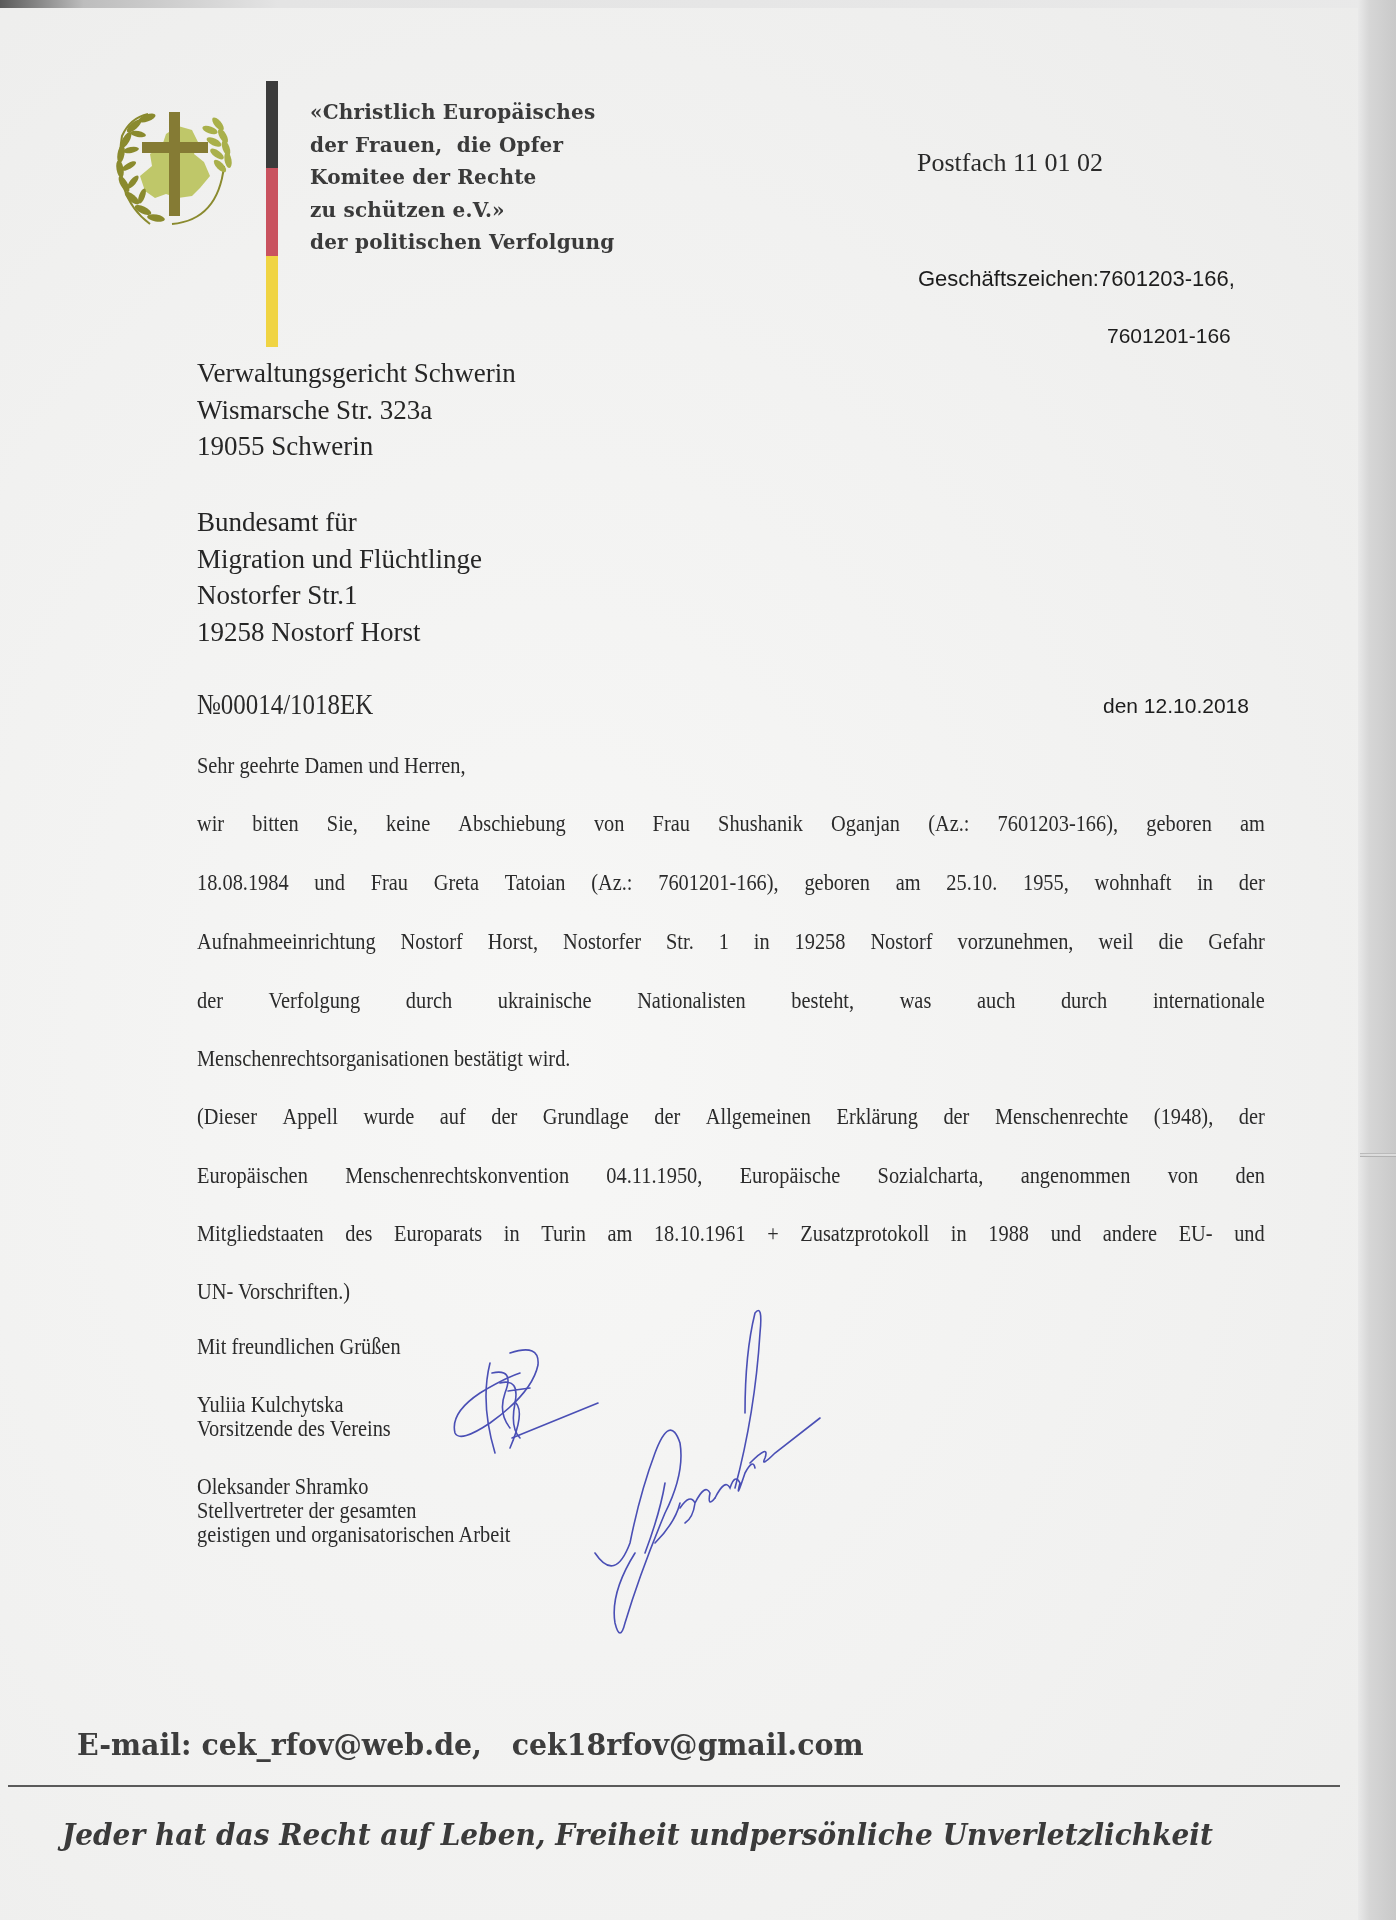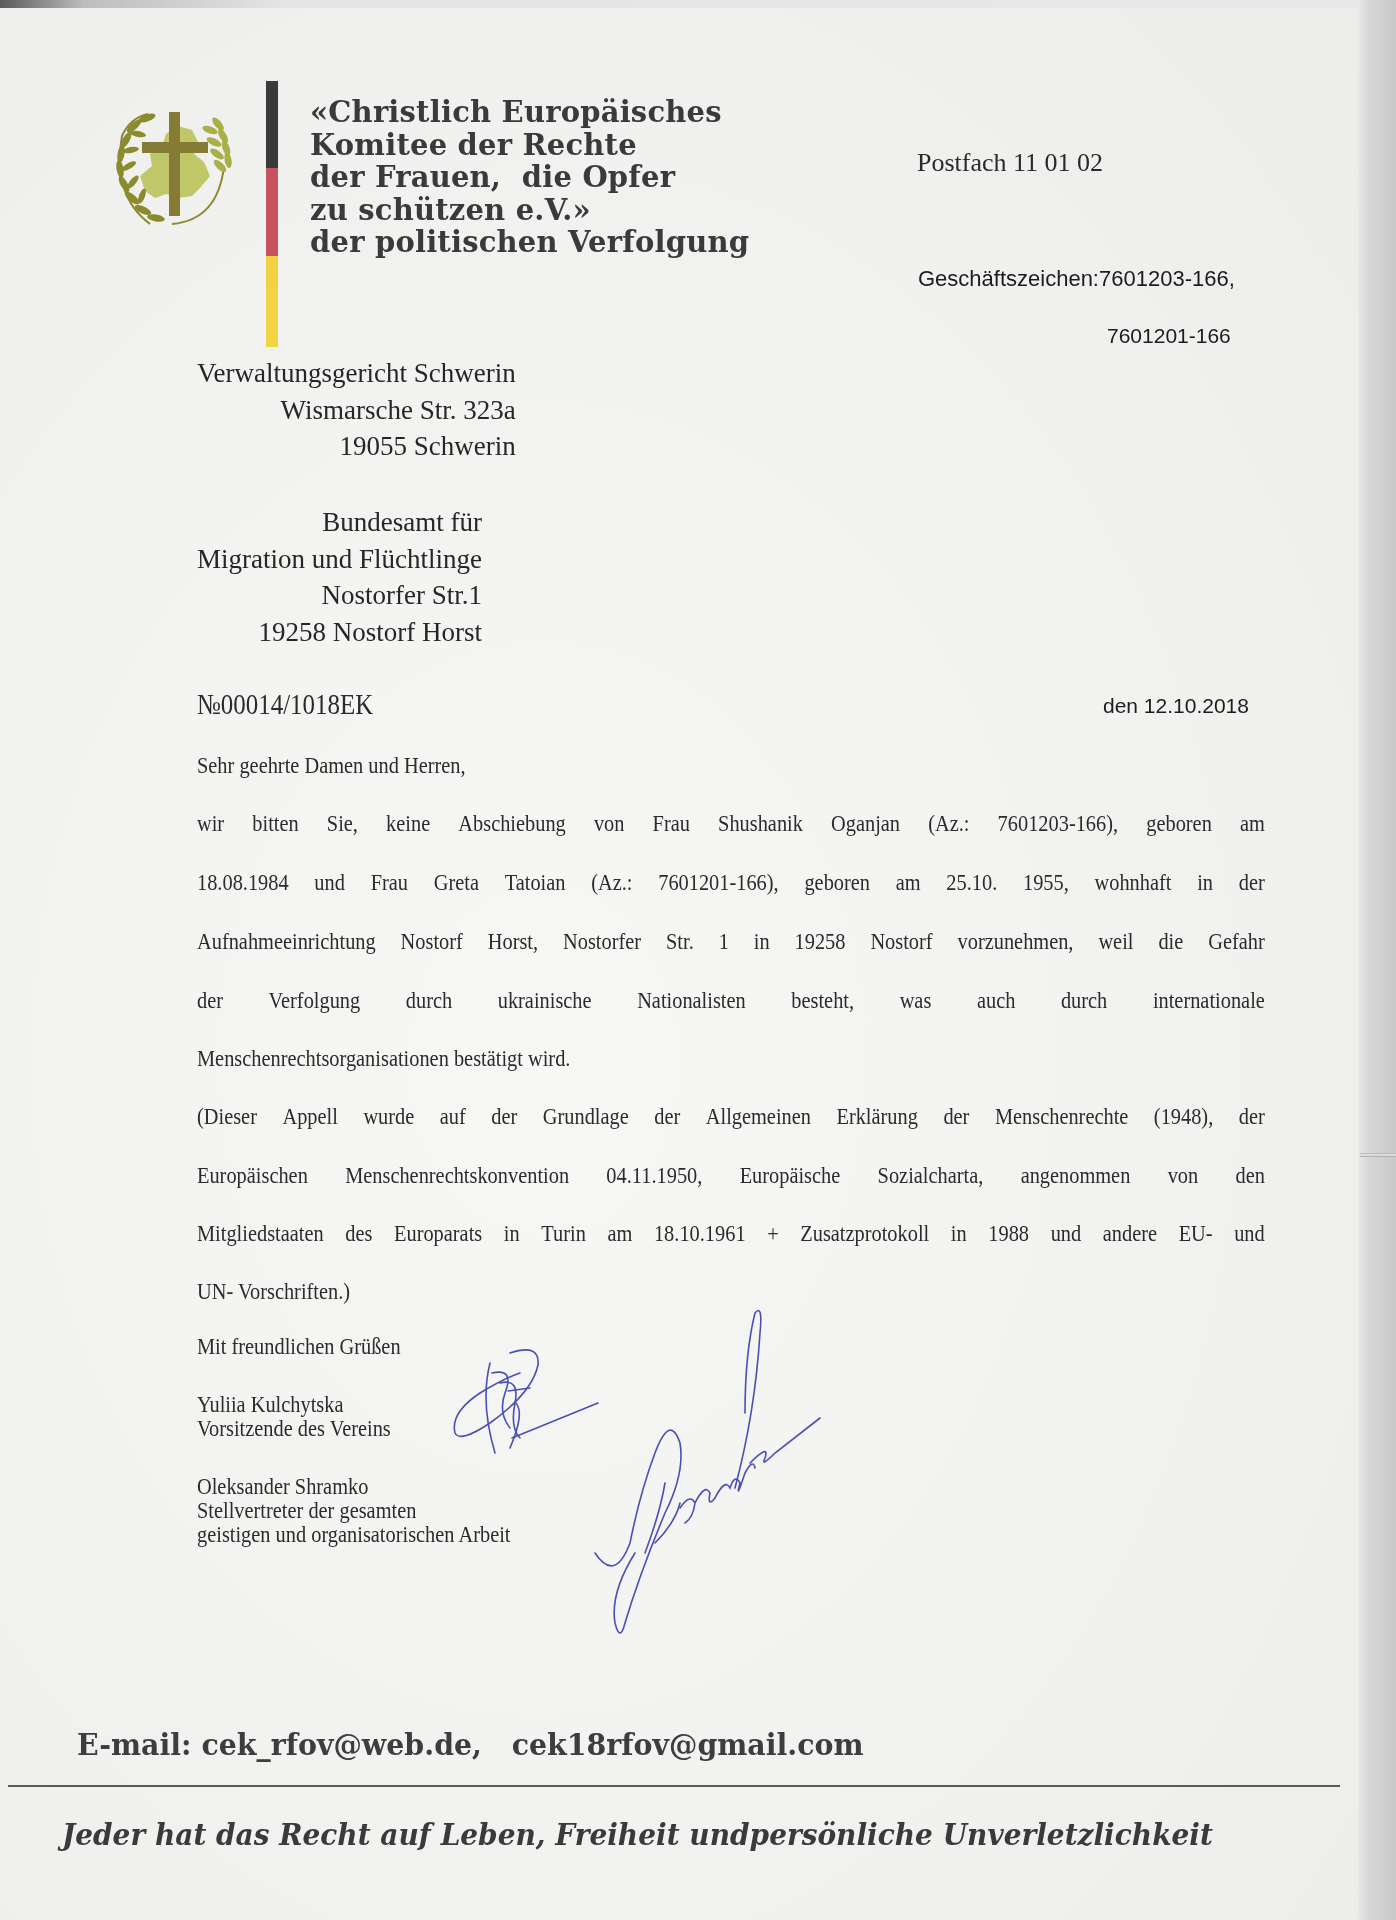--- a/index.html
+++ b/index.html
@@ -32,29 +32,29 @@
   
   .logo { left: 100px; top: 88px; width: 150px; height: 140px; }
   .flag { left: 266px; top: 73px; width: 12px; height: 266px; }
   .flag div { width: 12px; }
   .flag .b { height: 87px; background: #3b3b3b; }
   .flag .r { height: 88px; background: #c9525f; }
   .flag .g { height: 91px; background: #f0d443; }
 
   .org-name {
     left: 310px; top: 88px; width: 460px;
-    font-size: 29px; line-height: 32.5px; font-weight: bold; letter-spacing: 0.2px;
+    font-size: 20px; line-height: 32.5px; font-weight: bold; letter-spacing: 0.2px;
   }
   .org-name div { white-space: pre; }
 
   .postfach { left: 917px; top: 136px; font-size: 26px; line-height: 38px; color: #2a2a2a; }
   .gz1 { left: 918px; top: 258px; font-size: 22px; }
   .gz2 { left: 1107px; top: 316px; font-size: 21px; }
 
-  .addr { left: 197px; font-size: 27px; line-height: 36.5px; color: #262626; text-align: right; }
+  .addr { left: 197px; font-size: 27px; line-height: 36.5px; color: #262626; }
   .addr1 { top: 347px; }
   .addr2 { top: 496px; }
 
   .ref { left: 197px; top: 680px; font-size: 29px; color: #2a2a2a; transform: scaleX(0.86); transform-origin: left top; }
   .date { left: 1103px; top: 686px; font-size: 21px; }
   .line { position: absolute; left: 197px; width: 1068px; font-size: 22.5px; color: #2b2b2b; font-family: "Liberation Serif", serif; transform: scaleX(0.905); transform-origin: left top; }
   .line.full { width: 1180px; display: flex; justify-content: space-between; white-space: nowrap; }
   .line.full span { display: inline-block; }
 
   .sig { position: absolute; }
@@ -120,22 +120,22 @@
   </div>
 
   <div class="abs flag">
     <div class="b"></div>
     <div class="r"></div>
     <div class="g"></div>
   </div>
 
   <div class="abs org-name serif-head">
     <div>«Christlich Europäisches</div>
+    <div>der Frauen,  die Opfer</div>
     <div>Komitee der Rechte</div>
-    <div>der Frauen,  die Opfer</div>
     <div>zu schützen e.V.»</div>
     <div>der politischen Verfolgung</div>
   </div>
 
   <div class="abs postfach serif">
     <div>Postfach 11 01 02</div>
   </div>
 
   <div class="abs gz1 sans">Geschäftszeichen:7601203-166,</div>
   <div class="abs gz2 sans">7601201-166</div>

